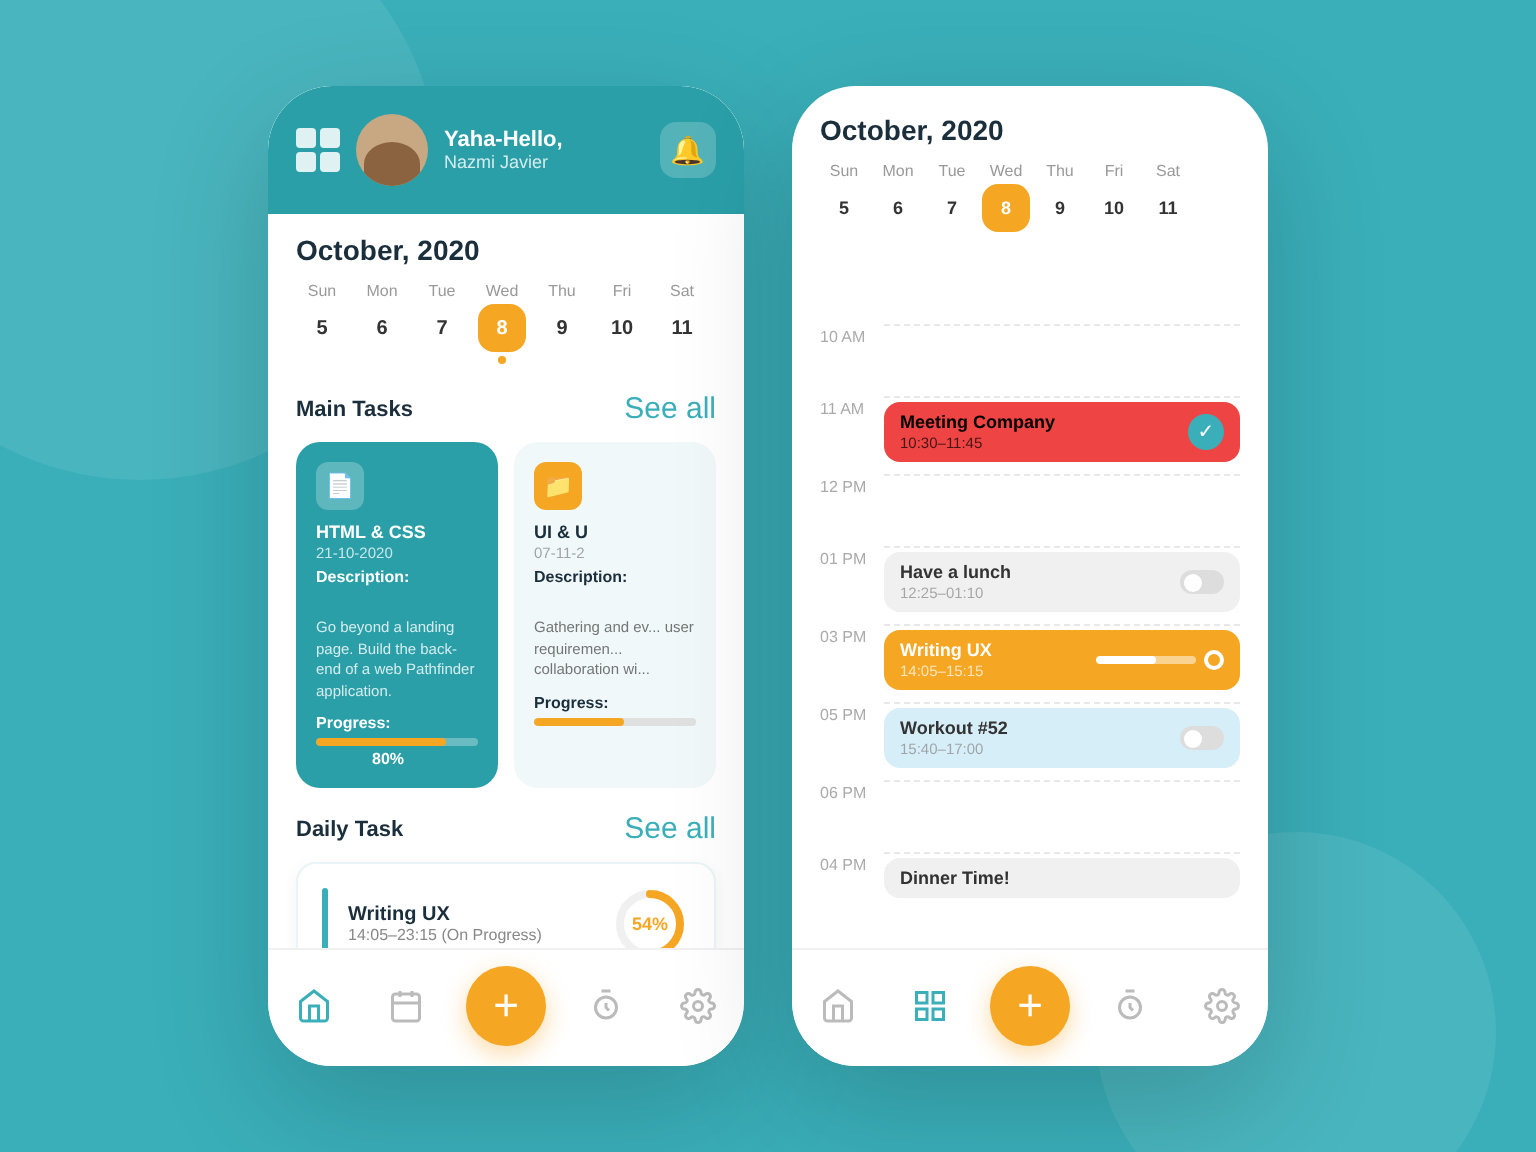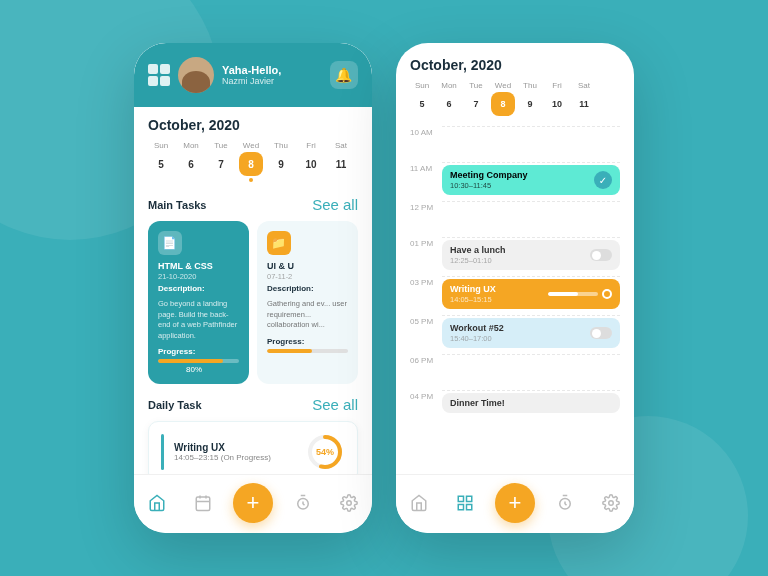--- a/index.html
+++ b/index.html
@@ -244,21 +244,21 @@
 
     .card-date {
       font-size: 7.5px;
       opacity: 0.75;
       margin-bottom: 3px;
     }
 
     .card-desc-label {
       font-size: 8px;
       font-weight: 700;
-      margin-bottom: 6px;
+      margin-bottom: 16px;
     }
 
     .card-desc-text {
       font-size: 7.5px;
       opacity: 0.8;
       line-height: 1.4;
       margin-bottom: 6px;
     }
 
     .card-progress-label {
@@ -276,21 +276,21 @@
 
     .progress-bar-fill {
       height: 100%;
       background: #f5a623;
       border-radius: 2px;
     }
 
     .progress-pct {
       font-size: 8px;
       margin-top: 2px;
-      font-weight: 400;
+      font-weight: 700;
       padding-left: 28px;
     }
 
     
     .daily-task-item {
       background: #fff;
       border-radius: 10px;
       border: 1px solid #e8f4f6;
       padding: 10px 12px;
       display: flex;
@@ -406,20 +406,21 @@
       align-items: center;
       gap: 2px;
       min-width: 24px;
     }
 
     
     .timeline {
       flex: 1;
       overflow: hidden;
       position: relative;
+      margin-top: 36px;
     }
 
     .time-row {
       display: flex;
       align-items: flex-start;
       margin-bottom: 4px;
       min-height: 32px;
     }
 
     .time-label {
@@ -441,21 +442,21 @@
     .event-block {
       border-radius: 8px;
       padding: 5px 8px;
       display: flex;
       align-items: center;
       justify-content: space-between;
       margin-bottom: 2px;
     }
 
     .event-teal {
-      background: #5eead4;
+      background: #ef4444;
     }
 
     .event-orange {
       background: #f5a623;
       color: #fff;
     }
 
     .event-light {
       background: #f0f0f0;
     }

